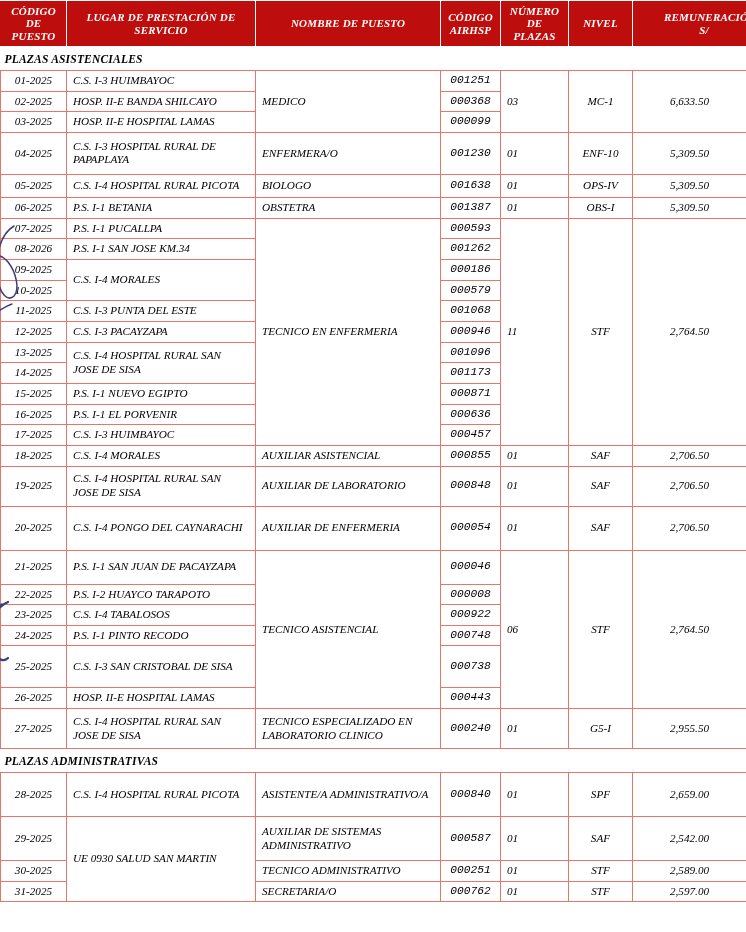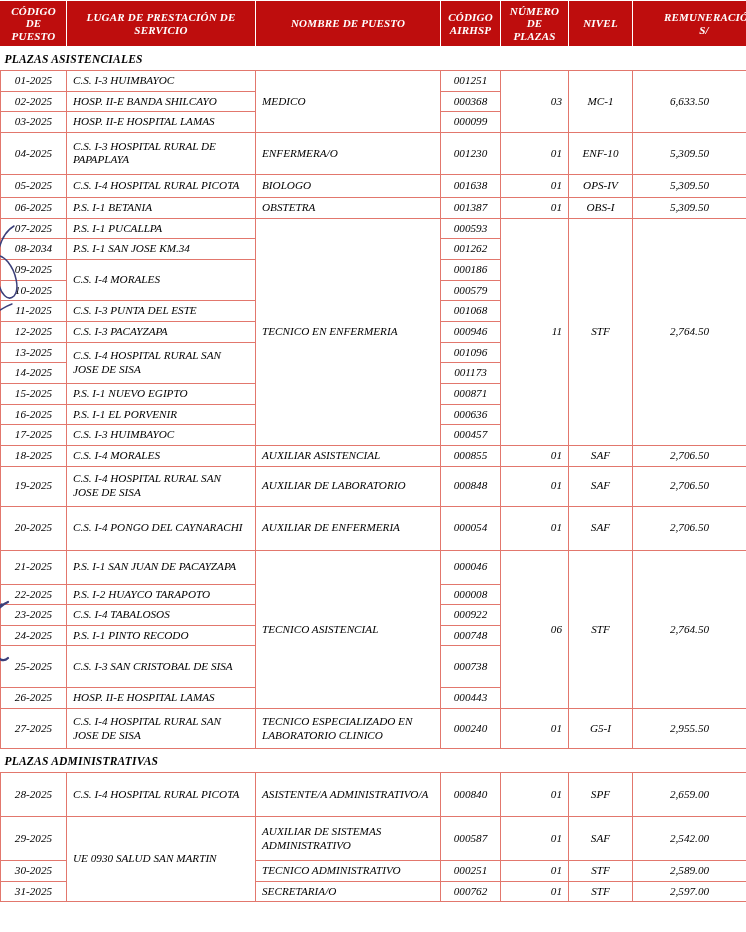--- a/index.html
+++ b/index.html
@@ -60,22 +60,22 @@
     line-height: 1.22;
     vertical-align: middle;
     padding: 3px 6px;
     box-sizing: border-box;
     background: #ffffff;
   }
 
   td.codigo   { text-align: center; }
   td.lugar    { text-align: left; }
   td.puesto   { text-align: left; }
-  td.airhsp   { text-align: center; }
-  td.plazas   { text-align: right; }
+  td.airhsp   { text-align: center; font-family: Liberation Mono, monospace; }
+  td.plazas   { text-align: left; }
   td.nivel    { text-align: center; }
   td.remun    { text-align: center; }
 
   tr.section-row td {
     border: none;
     background: #ffffff;
     font-weight: bold;
     font-style: italic;
     font-size: 11.5px;
     text-align: left;
@@ -213,21 +213,21 @@
       <tr>
         <td class="codigo">07-2025</td>
         <td class="lugar">P.S. I-1 PUCALLPA</td>
         <td class="puesto" rowspan="11">TECNICO EN ENFERMERIA</td>
         <td class="airhsp">000593</td>
         <td class="plazas" rowspan="11">11</td>
         <td class="nivel" rowspan="11">STF</td>
         <td class="remun" rowspan="11">2,764.50</td>
       </tr>
       <tr>
-        <td class="codigo">08-2034</td>
+        <td class="codigo">08-2026</td>
         <td class="lugar">P.S. I-1 SAN JOSE KM.34</td>
         <td class="airhsp">001262</td>
       </tr>
       <tr>
         <td class="codigo">09-2025</td>
         <td class="lugar" rowspan="2">C.S. I-4 MORALES</td>
         <td class="airhsp">000186</td>
       </tr>
       <tr>
         <td class="codigo">10-2025</td>

